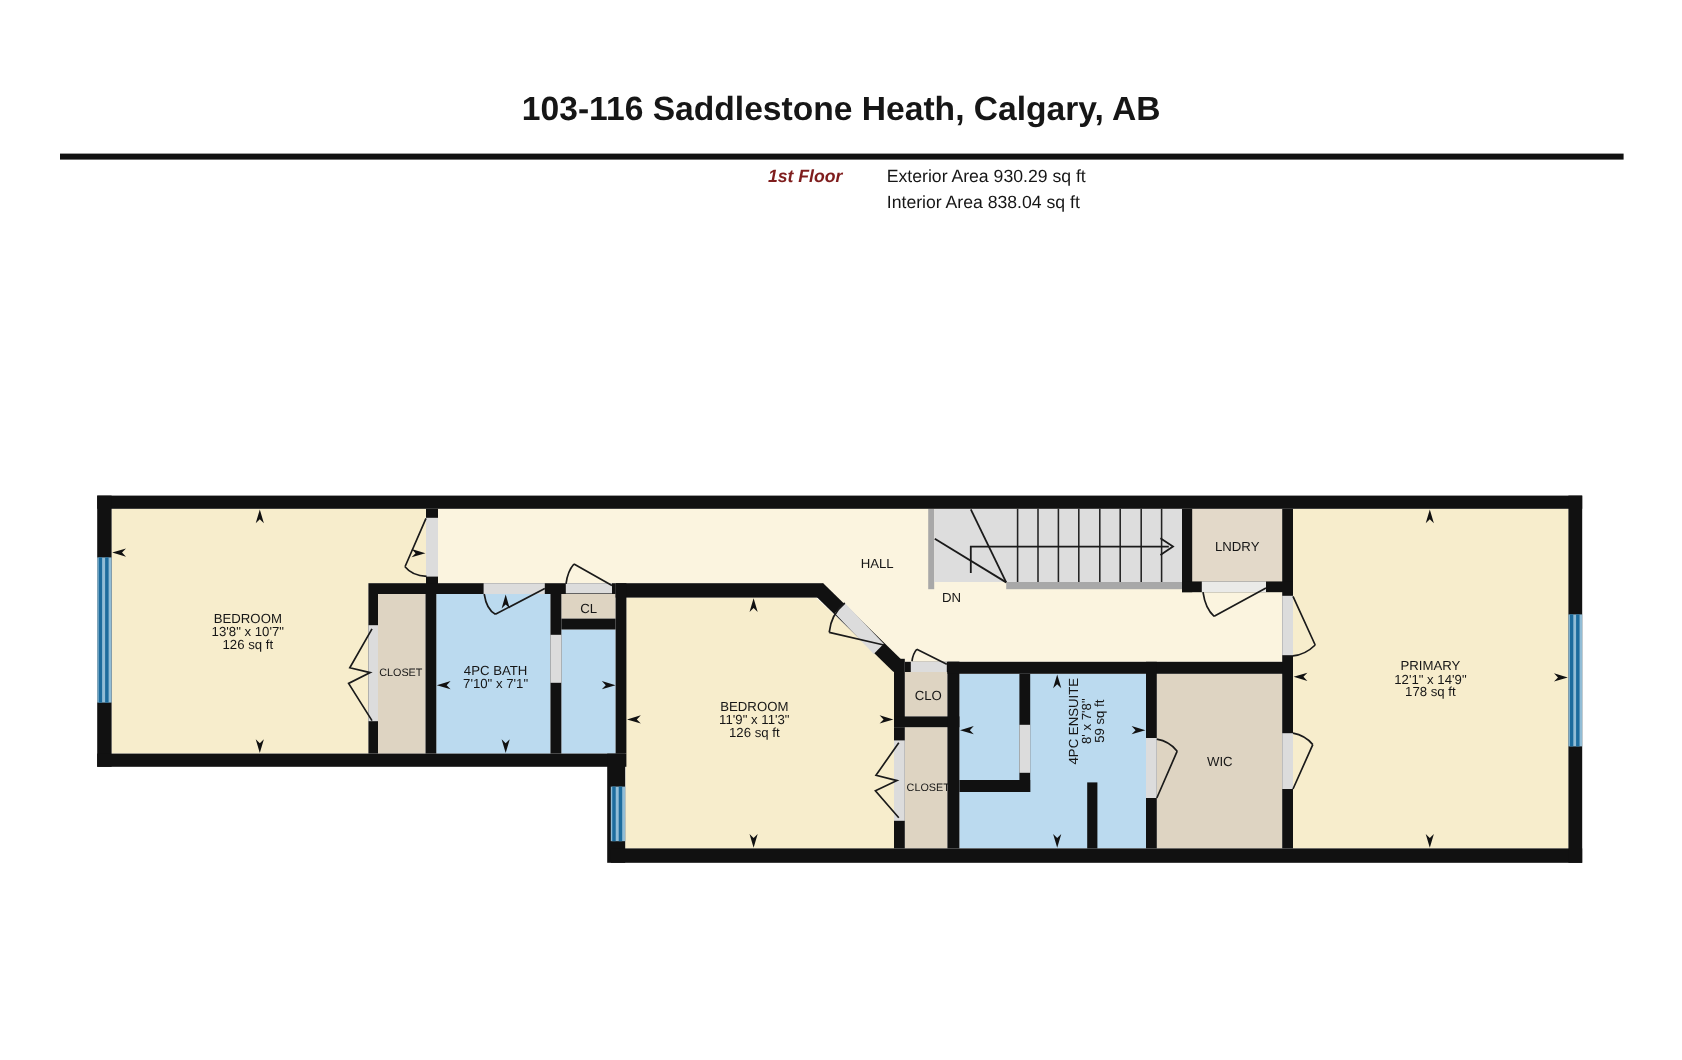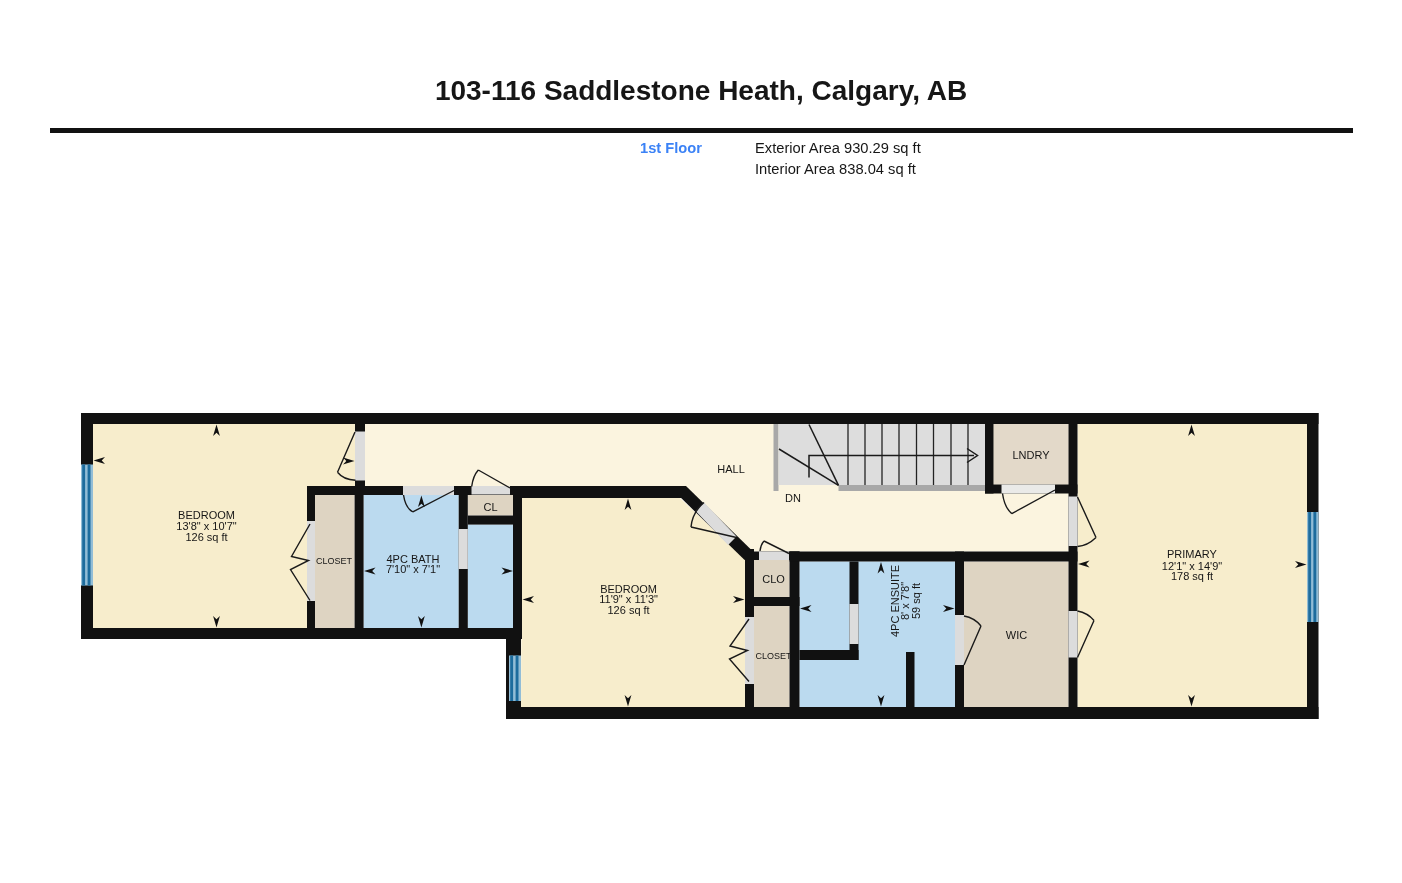--- a/index.html
+++ b/index.html
@@ -1,20 +1,20 @@
 <!DOCTYPE html>
 <html><head>
 <meta charset="utf-8">
 <style>
 html,body{margin:0;padding:0;background:#fff;}
 body{width:1402px;height:883px;position:relative;font-family:"Liberation Sans",sans-serif;}
 .title{position:absolute;left:0;top:75px;width:1402px;text-align:center;font-size:28px;font-weight:bold;color:#161616;}
 .rule{position:absolute;left:50px;top:128px;width:1303px;height:5px;background:#111;}
-.flabel{position:absolute;left:500px;top:140px;width:202px;text-align:right;font-size:14.7px;font-weight:bold;color:#3b82f6;}
-.areas{position:absolute;left:755px;top:138px;font-size:14.7px;color:#161616;line-height:21px;}
+.flabel{position:absolute;left:500px;top:140px;width:202px;text-align:right;font-size:14.7px;font-weight:bold;color:#7f1d1d;font-style:italic;}
+.areas{position:absolute;left:739px;top:138px;font-size:14.7px;color:#161616;line-height:21px;}
 svg{position:absolute;left:0;top:0;}
 text{font-family:"Liberation Sans",sans-serif;fill:#161616;}
 .lbl{font-size:11px;}
 .sm{font-size:9px;}
 </style>
 </head>
 <body>
 
 <div class="title">103-116 Saddlestone Heath, Calgary, AB</div>
 

